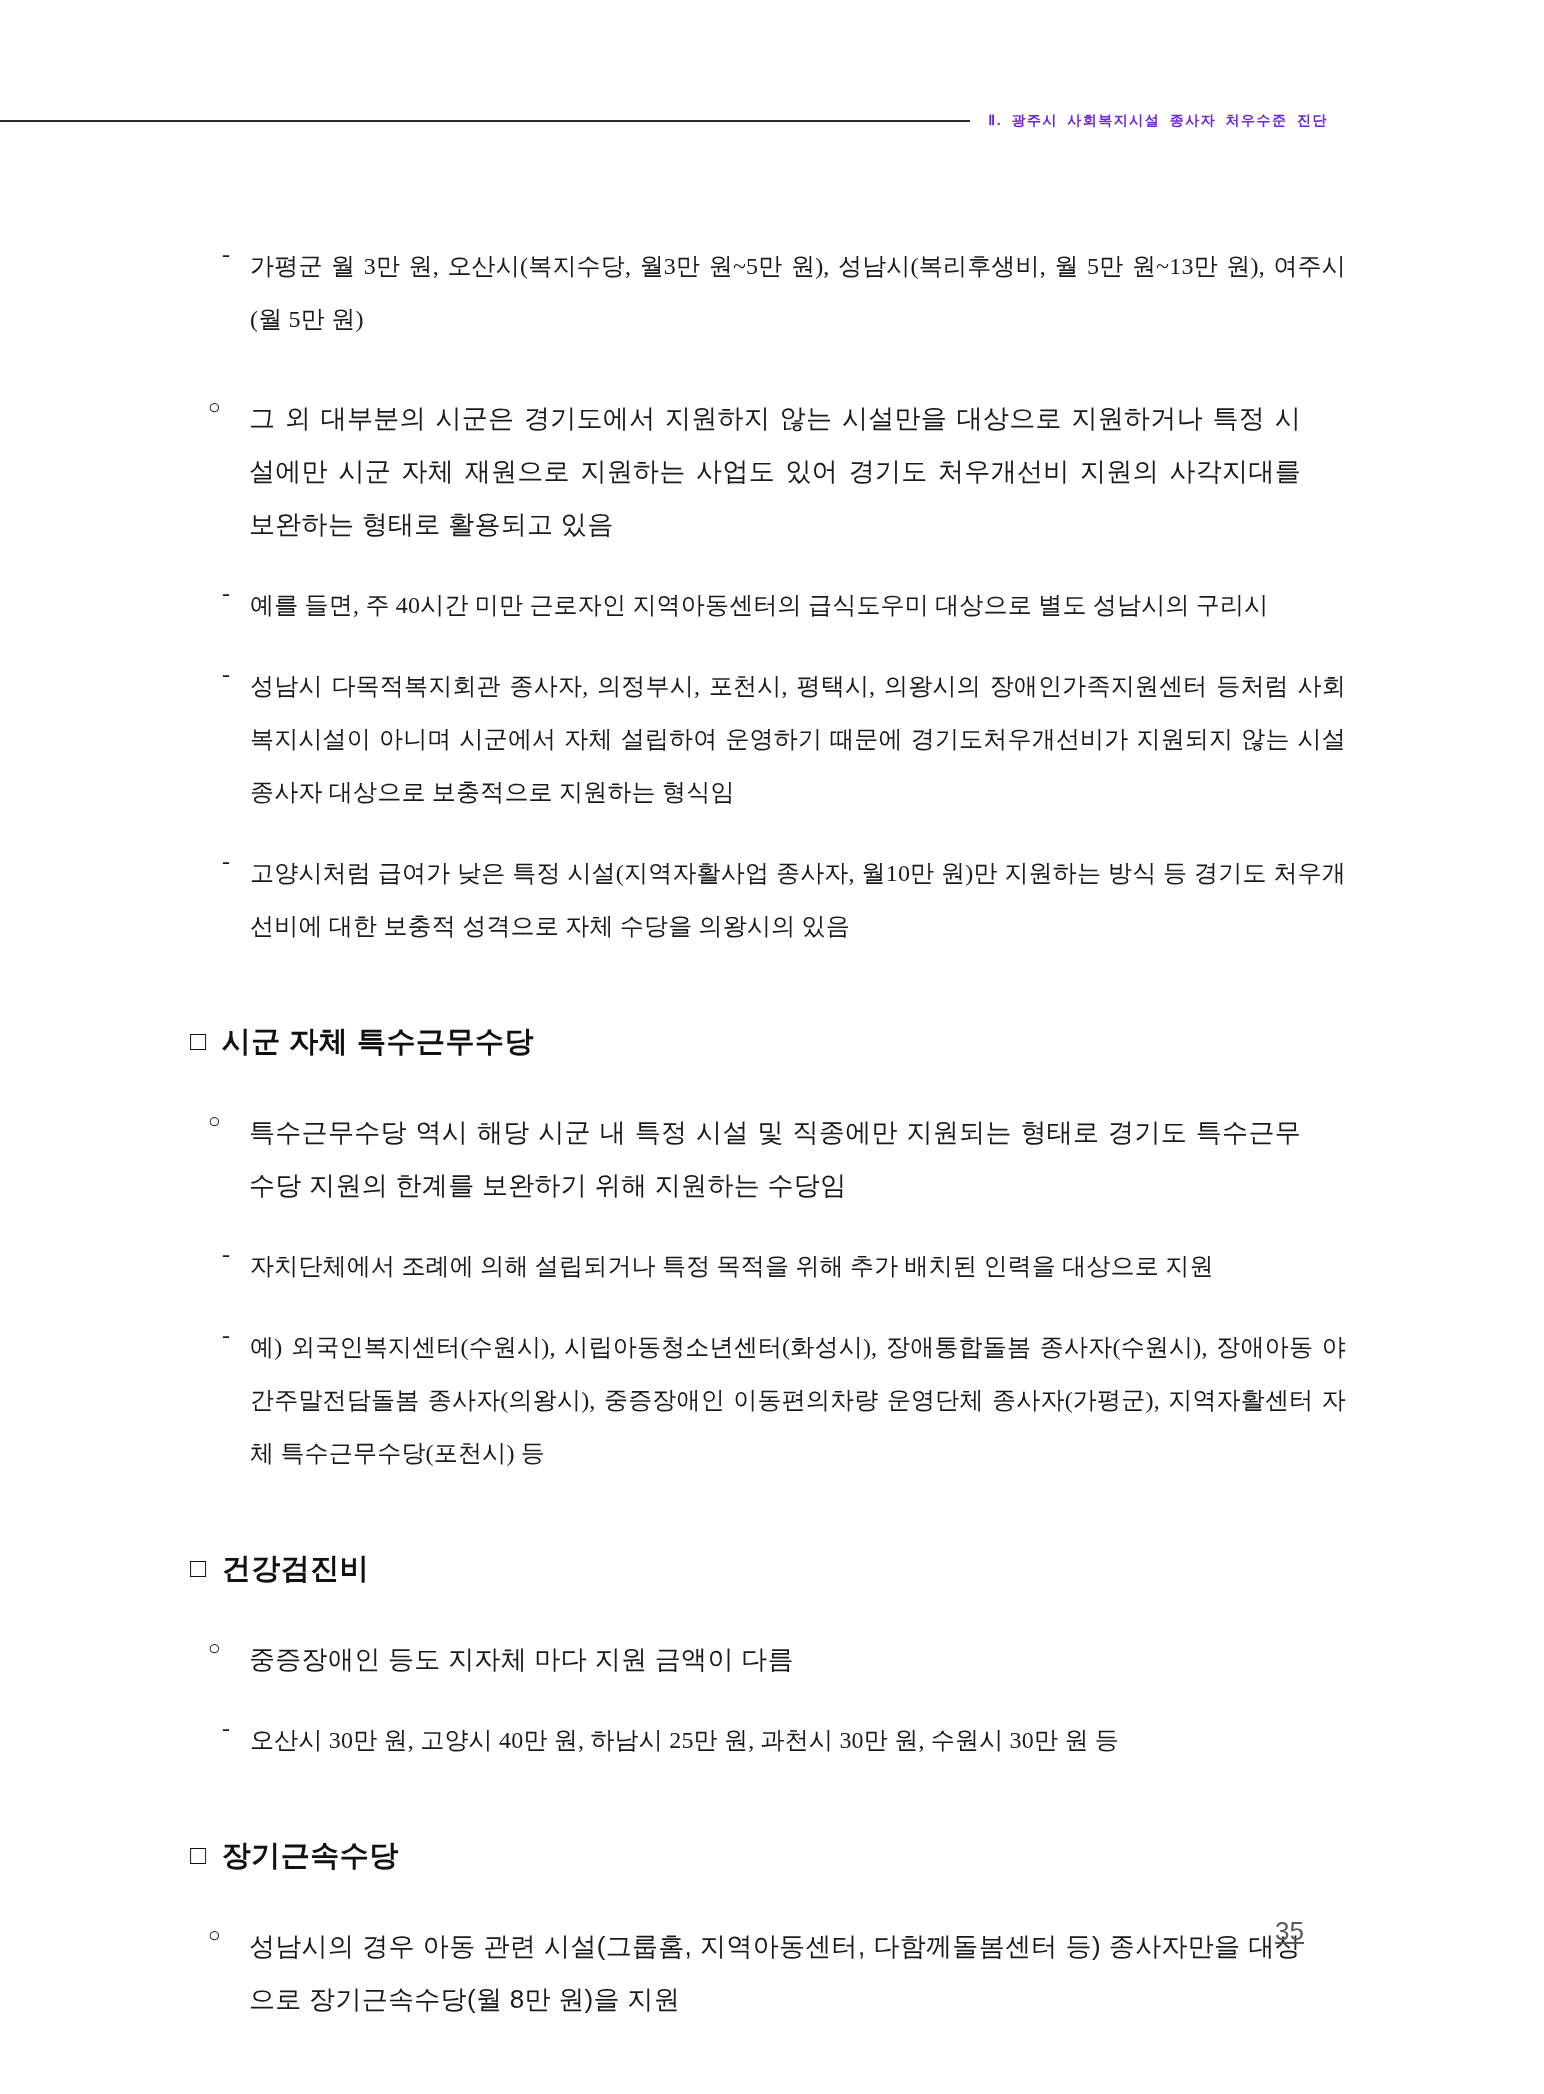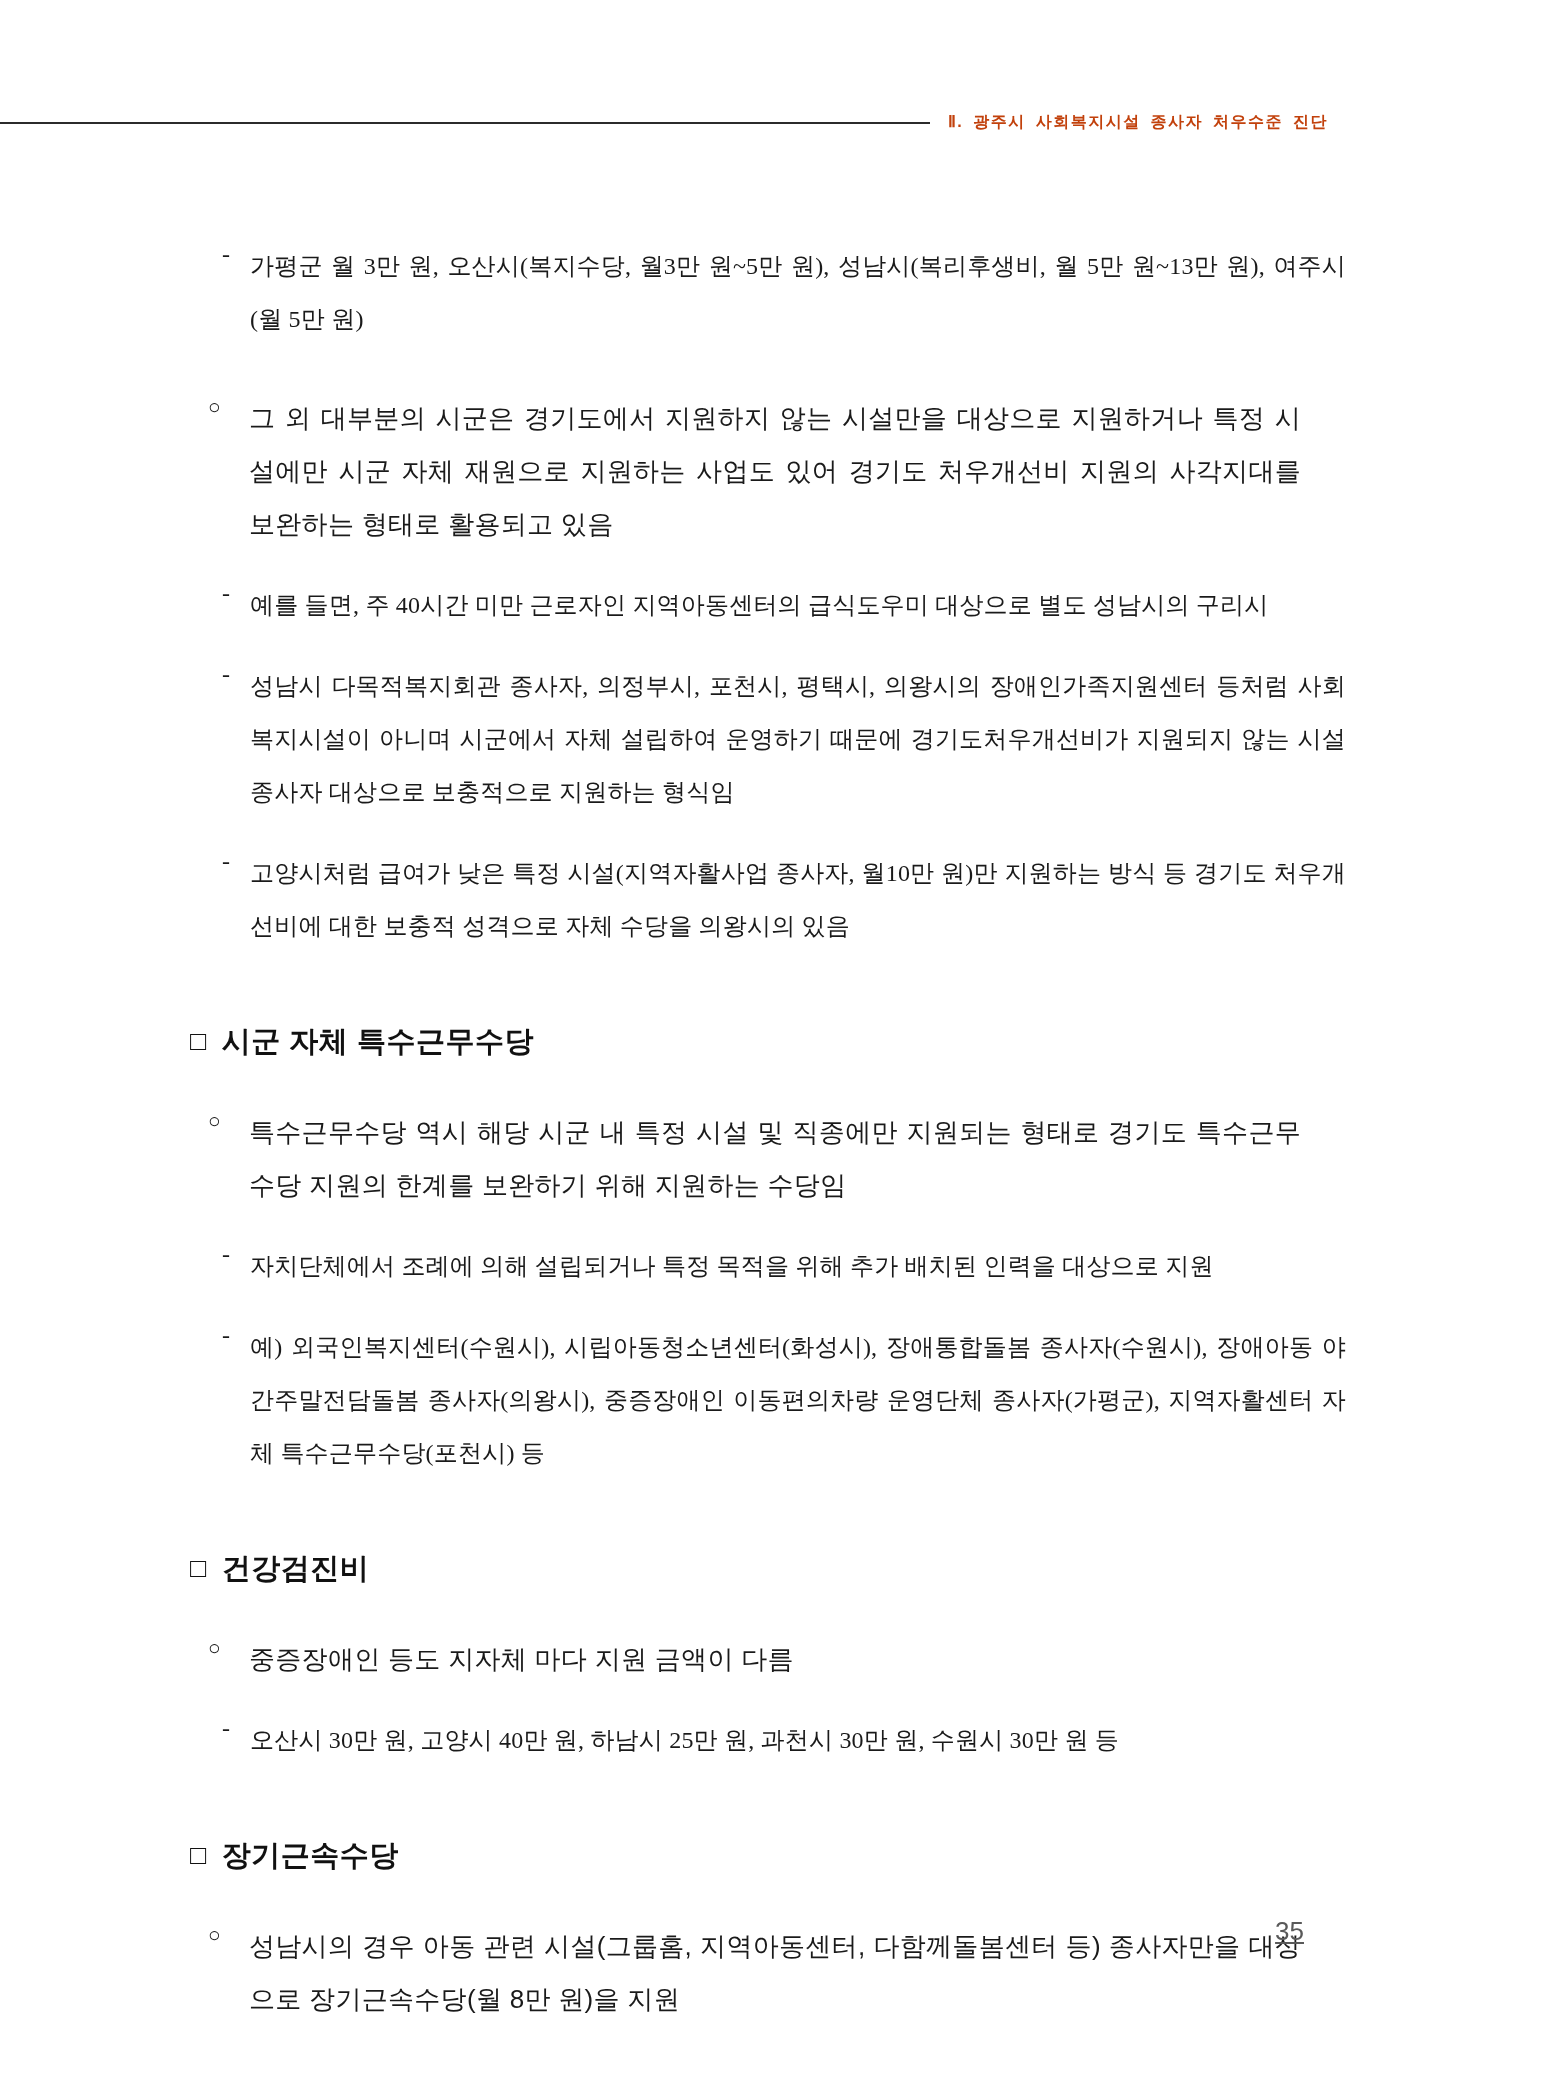--- a/index.html
+++ b/index.html
@@ -23,26 +23,26 @@
     align-items: center;
   }
   .chapter-rule {
     flex: 1;
     height: 2px;
     background: #2b2b2b;
     margin-right: 18px;
   }
   .chapter-title {
     font-family: "Liberation Sans", sans-serif;
-    font-size: 16px;
+    font-size: 14px;
     font-weight: bold;
     letter-spacing: 1.5px;
     word-spacing: 4px;
     white-space: nowrap;
-    color: #c2410c;
+    color: #6d28d9;
   }
 
   
   .content {
     position: absolute;
     top: 228px;
     left: 190px;
     right: 186px;
   }
 

